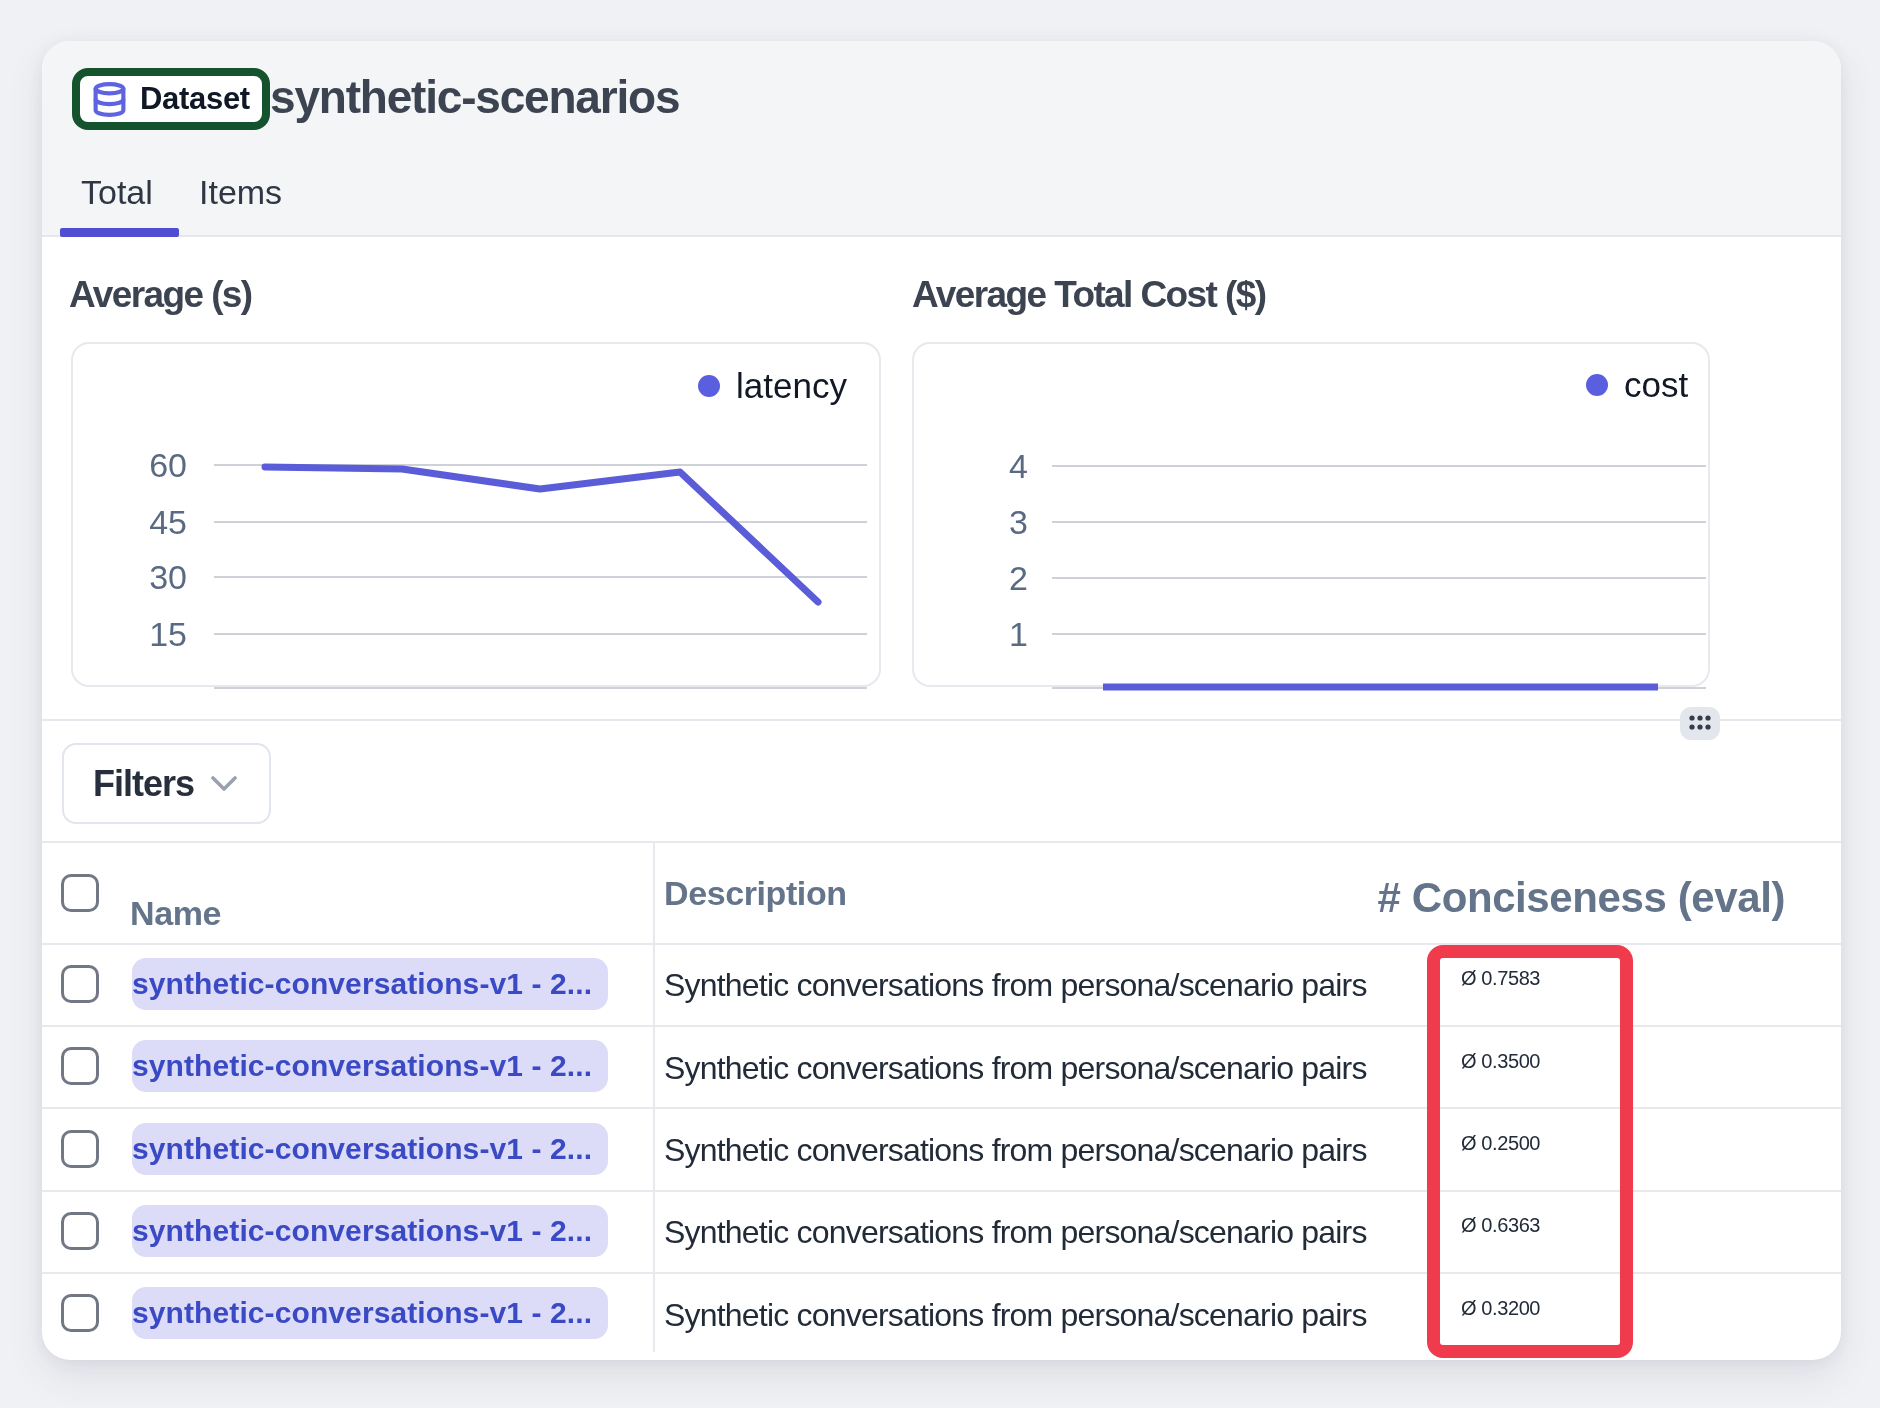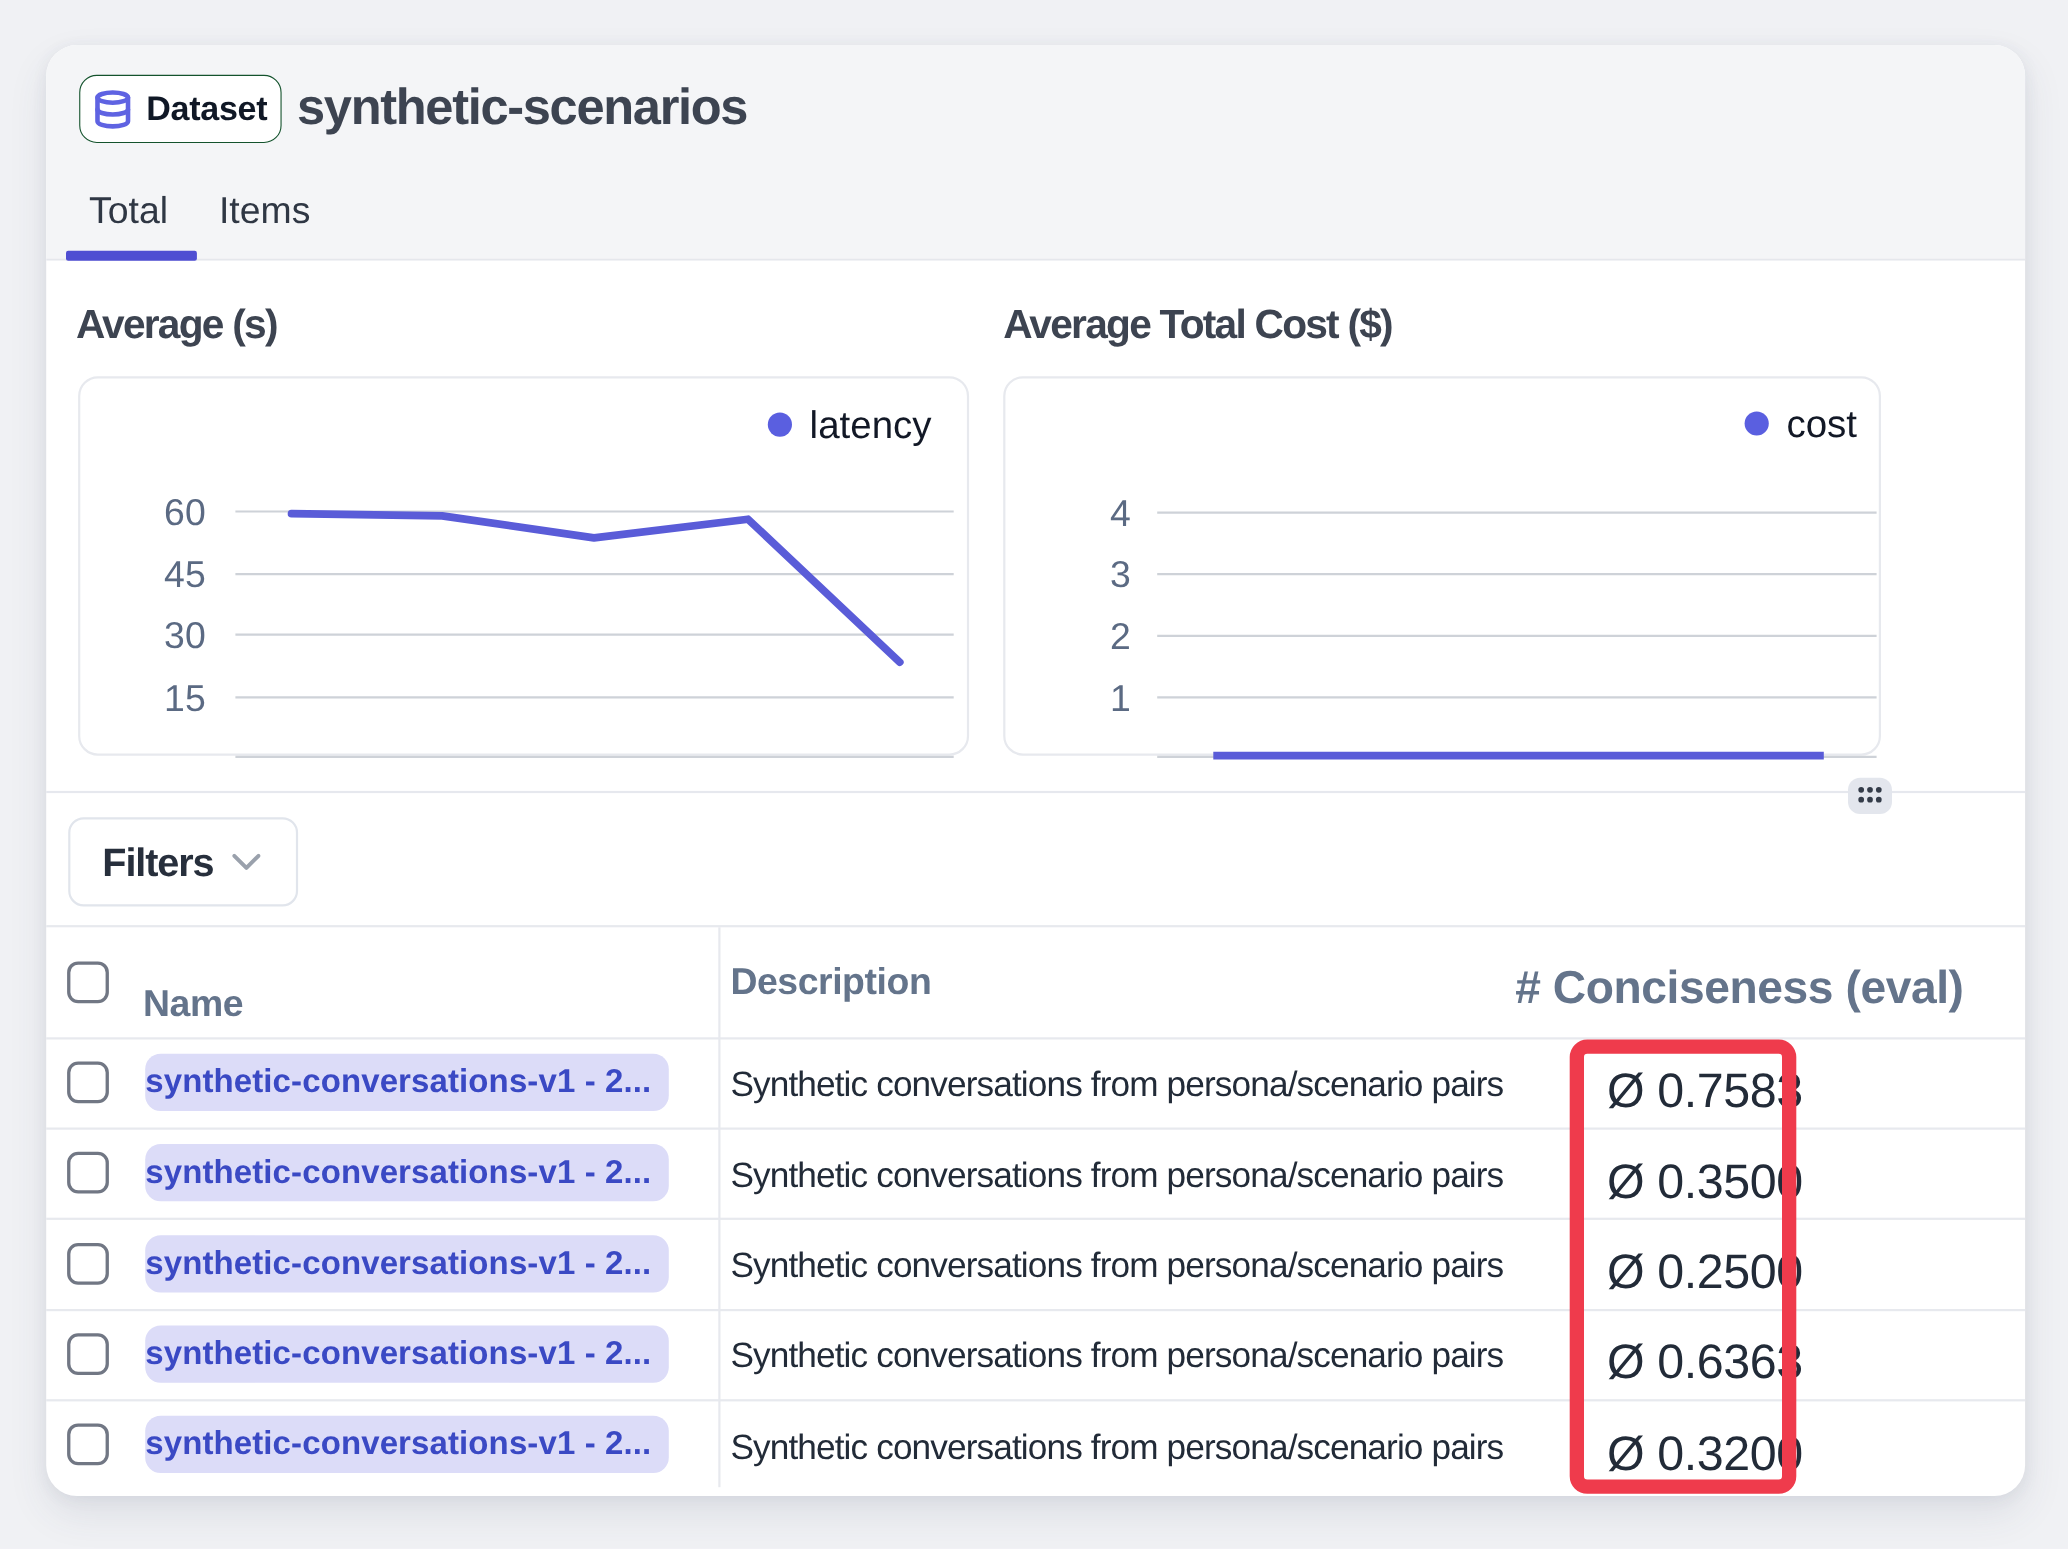--- a/index.html
+++ b/index.html
@@ -10,21 +10,21 @@
     background:#ffffff; border-radius:28px;
     box-shadow:0 16px 36px rgba(60,70,95,0.10), 0 2px 14px rgba(60,70,95,0.07);
   }
   .cardHeader {
     position:absolute; left:42px; top:41px; width:1799px; height:196px;
     background:#f4f5f7; border-radius:28px 28px 0 0;
     border-bottom:2px solid #e5e7ec;
   }
   .badge {
     position:absolute; left:72px; top:68px; height:62px;
-    background:#ffffff; border:1px solid #14532d; border-radius:16px;
+    background:#ffffff; border:8px solid #14532d; border-radius:16px;
     display:flex; align-items:center; padding:0 12px 0 11px; gap:12px;
   }
   .badge span { font-size:31px; font-weight:700; color:#101826; letter-spacing:-0.3px; }
   .title {
     position:absolute; left:270px; top:70px; font-size:46px; font-weight:700;
     color:#3d4451; letter-spacing:-1.2px;
   }
   .tabRuns { position:absolute; left:81px; top:173px; font-size:34px; font-weight:500; color:#2f3744; }
   .tabItems { position:absolute; left:199px; top:173px; font-size:34px; font-weight:500; color:#2f3744; }
   .tabBar { position:absolute; left:60px; top:228px; width:119px; height:9px; background:#4f4ed2; border-radius:2px; }
@@ -45,21 +45,21 @@
   .hName { position:absolute; left:130px; top:874px; font-size:34px; font-weight:600; color:#64748b; letter-spacing:-0.4px;margin-top:20px; }
   .hDesc { position:absolute; left:664px; top:874px; font-size:34px; font-weight:600; color:#64748b; letter-spacing:-0.4px; }
   .hConc { position:absolute; right:95px; top:874px; white-space:nowrap; text-align:right; font-size:42px; font-weight:600; color:#64748b; letter-spacing:-0.4px; }
   .cb { position:absolute; left:61px; width:38px; height:38px; border:3px solid #717784; border-radius:10px; background:#fff; }
   .pill {
     position:absolute; left:132px; width:476px; height:52px; background:#dcdcf8; border-radius:14px;
     display:flex; align-items:center; 
     font-size:30px; font-weight:700; color:#3a49c4; letter-spacing:0.1px;
   }
   .desc { position:absolute; left:664px; font-size:32px; color:#222b38; letter-spacing:-0.8px; }
-  .val  { position:absolute; left:1461px; font-size:44px; color:#222b38; letter-spacing:-0.4px; }
+  .val  { position:absolute; left:1461px; font-size:20px; color:#222b38; letter-spacing:-0.4px; }
   .redbox { position:absolute; left:1427px; top:945px; width:206px; height:413px; border:13px solid #ef3b4c; border-radius:16px; }
   svg text { font-family:"Liberation Sans", sans-serif; }
 </style>
 </head>
 <body>
 <div class="page">
   <div class="card"></div>
   <div class="cardHeader"></div>
 
   <div class="badge">

